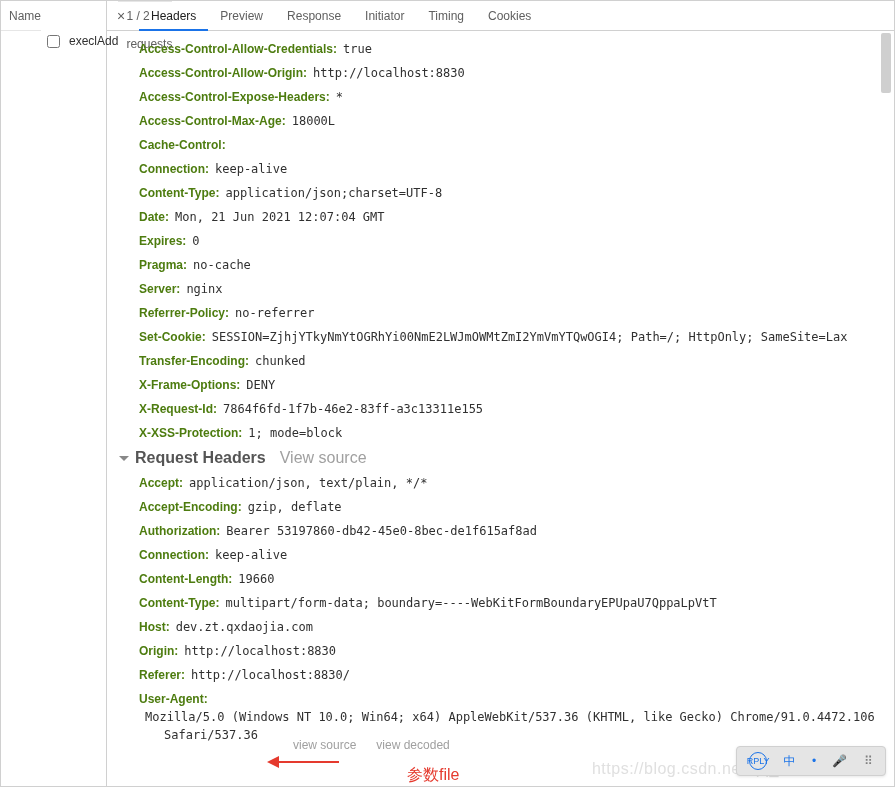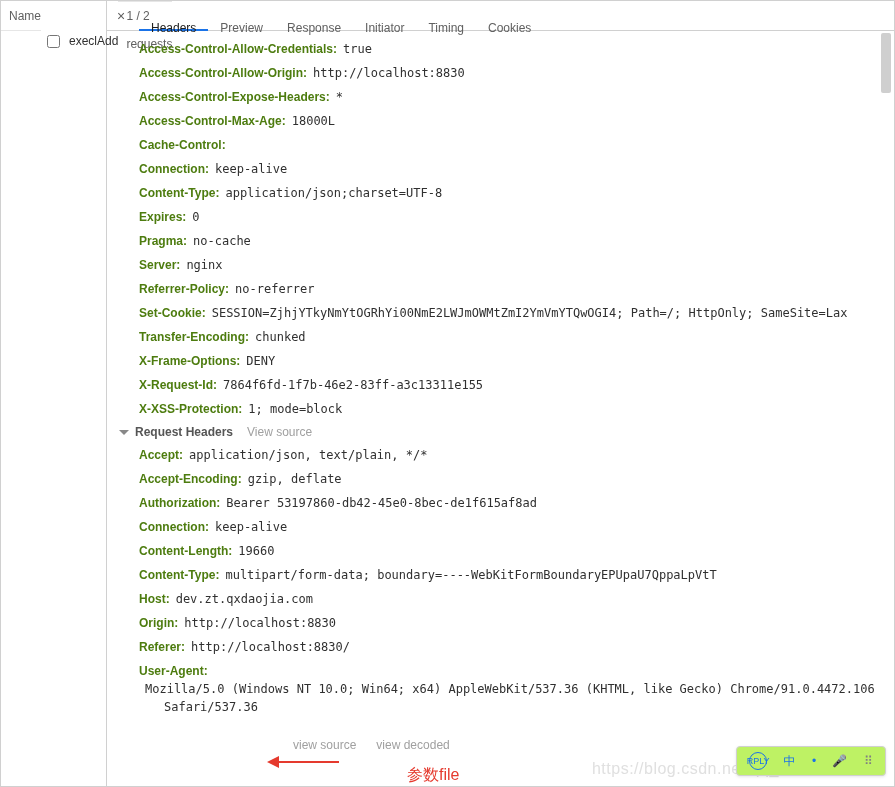--- a/index.html
+++ b/index.html
@@ -60,21 +60,21 @@
     position: relative;
   }
   .close-x {
     width: 16px; height: 16px;
     display:flex; align-items:center; justify-content:center;
     font-size: 14px; color:#606060;
     margin-right: 10px;
     cursor:pointer;
   }
   .tab {
-    padding: 12px 12px;
+    padding: 0 12px;
     height: 30px; line-height: 30px;
     color:#606060;
     cursor:pointer;
     font-size: 12px;
   }
   .tab.active { color:#202020; border-bottom:2px solid #1a73e8; }
 
   .body-scroll {
     flex:1;
     overflow: hidden;
@@ -94,21 +94,21 @@
     left:1px; right:1px;
     top:0; height:60px;
     background:#cfcfcf;
     border-radius:2px;
   }
 
   .section-head {
     display:flex; align-items:center;
     gap:14px;
     padding: 4px 0 4px 12px;
-    font-size:12px;
+    font-size:16px;
   }
   .tri {
     display:inline-block;
     border-style: solid;
     border-width: 5px 5px 0 5px;
     border-color: #888 transparent transparent transparent;
     margin-right: 4px;
   }
   .section-title { font-weight:700; color:#555; }
   .grey-link { color:#a0a0a0; cursor:pointer; }
@@ -159,21 +159,21 @@
     right:40px; bottom:8px;
     font-size:16px;
     color:#e0e0e0;
     letter-spacing:0.5px;
   }
   .toolbar-float {
     position:absolute;
     right:8px; bottom:10px;
     height:30px;
     width:150px;
-    background:#bef264;
+    background:#e5e5e5;
     border:1px solid #d0d0d0;
     border-radius:4px;
     display:flex; align-items:center; justify-content:space-around;
     padding:0 4px;
     box-shadow:0 1px 3px rgba(0,0,0,0.1);
   }
   .tb-btn { font-size:12px; color:#1a73e8; cursor:pointer; display:flex; align-items:center; gap:2px;}
   .tb-btn.grey { color:#808080; }
   .circled {
     width:18px; height:18px; border:1px solid #1a73e8;
@@ -229,20 +229,24 @@
             <div class="kv">
               <span class="k">Cache-Control:</span>
             </div>
             <div class="kv">
               <span class="k">Connection:</span>
               <span class="v">keep-alive</span>
             </div>
             <div class="kv">
               <span class="k">Content-Type:</span>
               <span class="v">application/json;charset=UTF-8</span>
+            </div>
+            <div class="kv">
+              <span class="k">Date:</span>
+              <span class="v">Mon, 21 Jun 2021 12:07:04 GMT</span>
             </div>
             <div class="kv">
               <span class="k">Expires:</span>
               <span class="v">0</span>
             </div>
             <div class="kv">
               <span class="k">Pragma:</span>
               <span class="v">no-cache</span>
             </div>
             <div class="kv">

